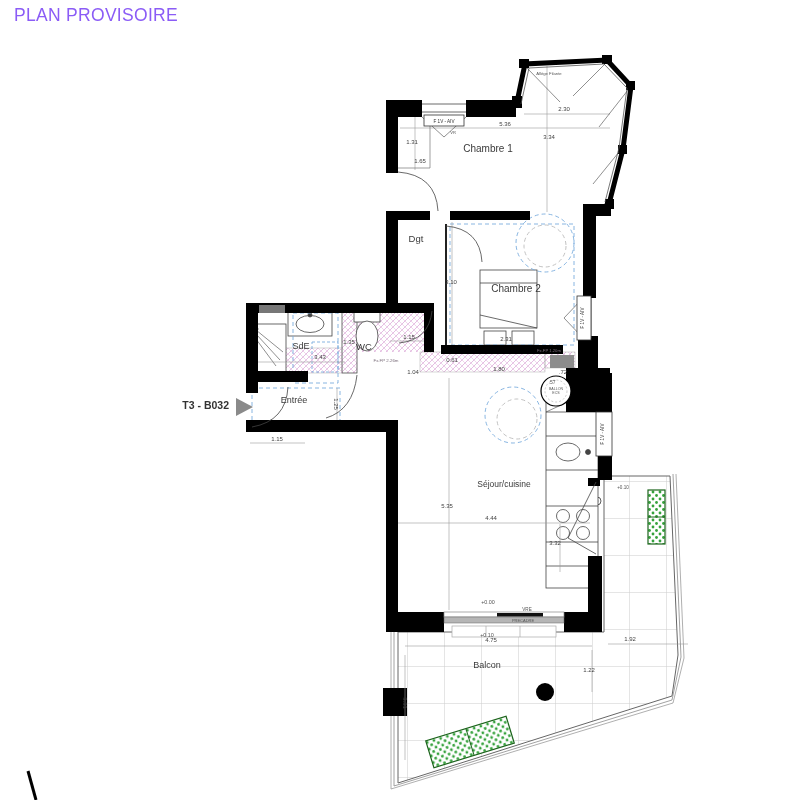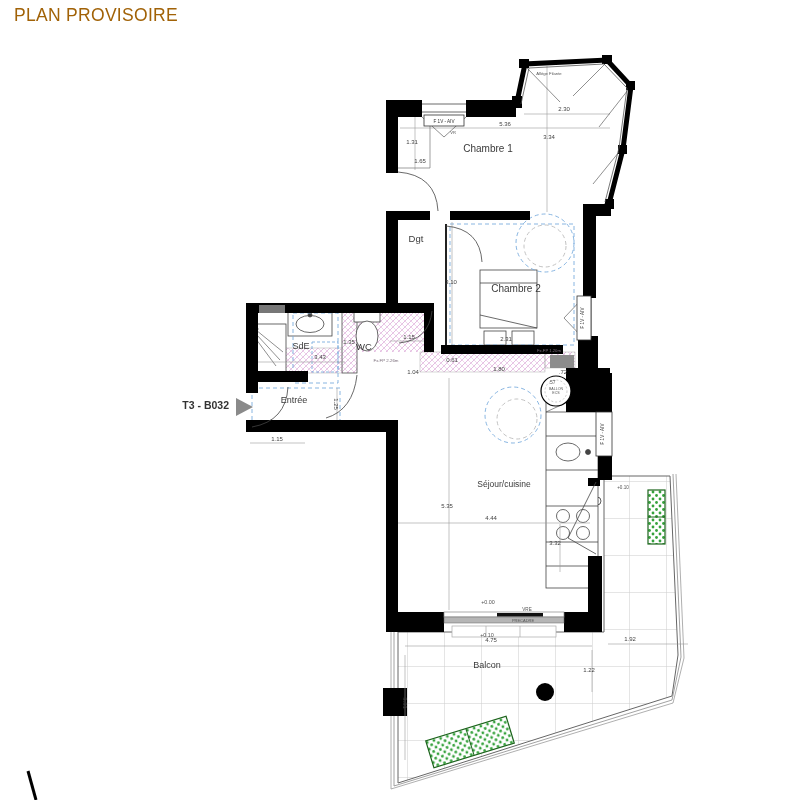--- a/index.html
+++ b/index.html
@@ -1,19 +1,19 @@
 <!DOCTYPE html>
 <html><head>
 <meta charset="utf-8">
 <style>
   html,body{margin:0;padding:0;background:#fff;}
   .canvas{position:relative;width:793px;height:800px;background:#ffffff;overflow:hidden;
           font-family:"Liberation Sans", sans-serif;}
   .plan-title{position:absolute;left:14px;top:5px;font-size:17.5px;letter-spacing:.3px;
-              color:#a16207;font-weight:normal;}
+              color:#8b5cf6;font-weight:normal;}
   svg{position:absolute;left:0;top:0;}
   svg text{font-family:"Liberation Sans", sans-serif;}
 </style>
 </head>
 <body>
 
 <div class="canvas">
   <div class="plan-title">PLAN PROVISOIRE</div>
 
   <svg width="793" height="800" viewBox="0 0 793 800">

